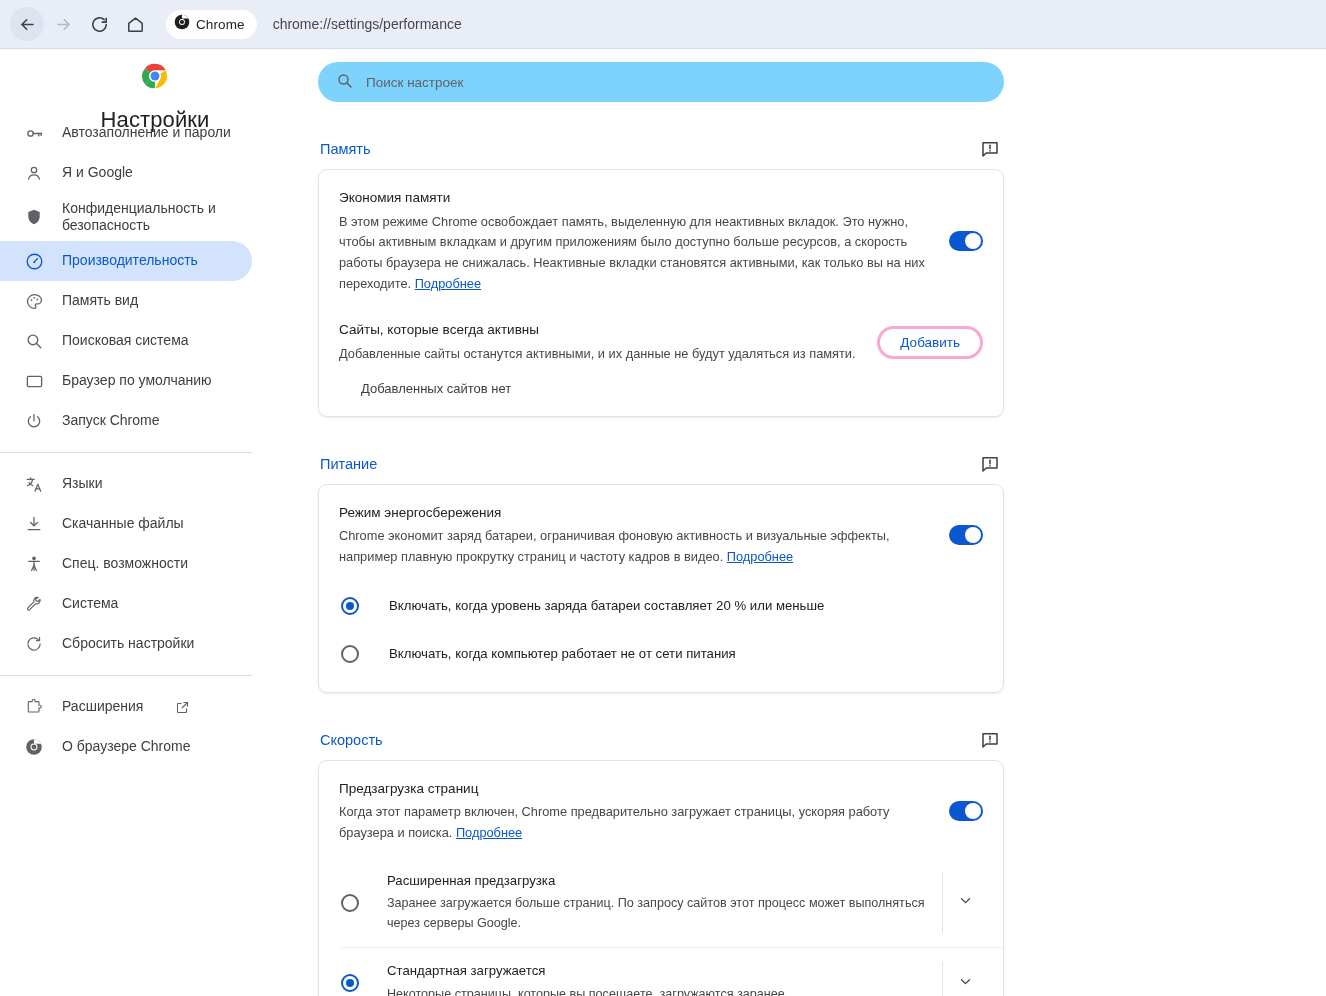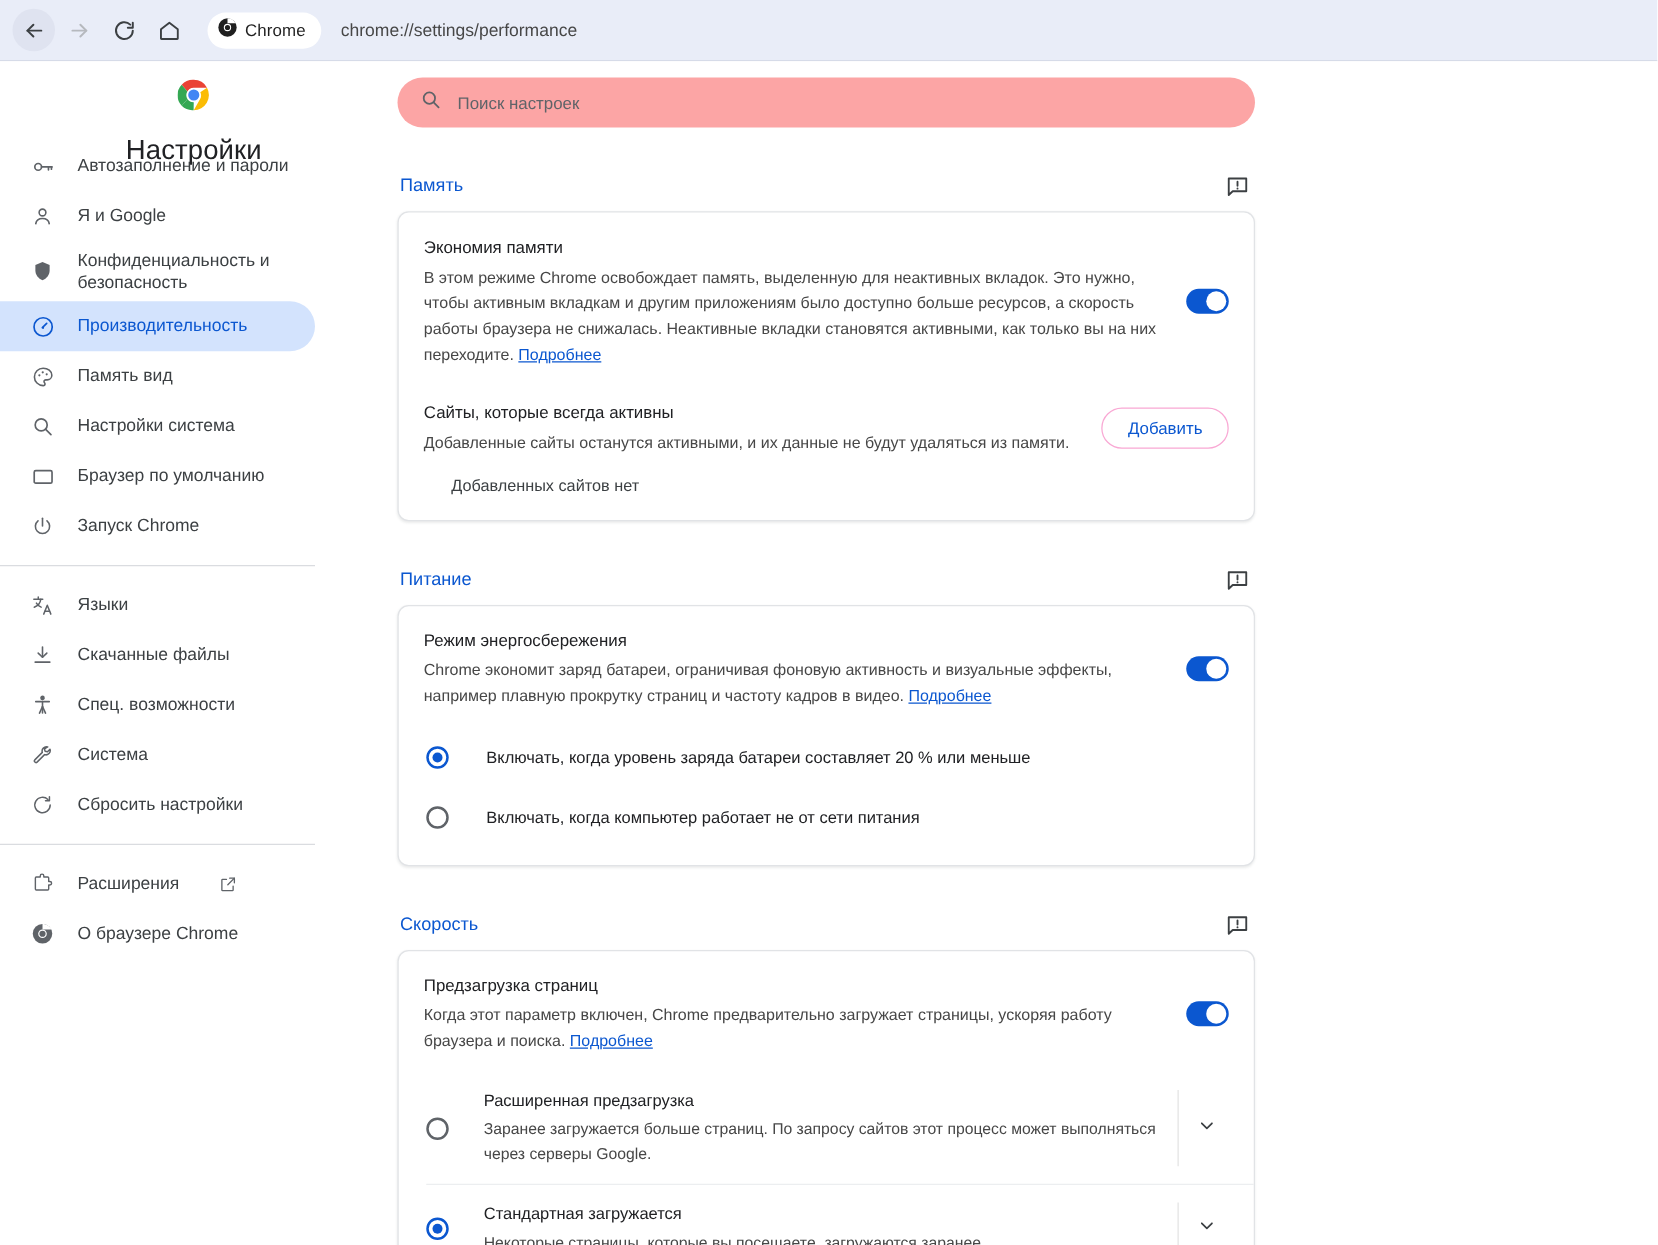--- a/index.html
+++ b/index.html
@@ -129,21 +129,21 @@
   .main {
     flex: 1 1 auto;
     padding-left: 28px;
     padding-right: 24px;
     overflow: hidden;
   }
   .search-wrap {
     margin-top: 13px;
     width: 686px;
     height: 40px;
-    background: #fca5a5;
+    background: #7dd3fc;
     border-radius: 20px;
     display: flex;
     align-items: center;
     padding-left: 18px;
     gap: 13px;
   }
   .search-placeholder {
     font-size: 13.5px;
     color: #5f6368;
   }
@@ -202,21 +202,21 @@
   .toggle .knob {
     position: absolute;
     top: 2px; left: 16px;
     width: 16px; height: 16px;
     border-radius: 50%;
     background: #ffffff;
   }
 
   
   .pill-btn {
-    border: 1px solid #f9a8d4;
+    border: 3px solid #f9a8d4;
     border-radius: 18px;
     height: 33px;
     padding: 0 20px;
     color: #0b57d0;
     font-size: 13.5px;
     background: #fff;
     display: flex; align-items: center; justify-content: center;
     font-family: "Liberation Sans", sans-serif;
   }
 
@@ -422,21 +422,21 @@
         <span class="nav-label">Память вид</span>
       </div>
 
       <div class="nav-item">
         <span class="nav-ico">
           <svg width="18" height="18" viewBox="0 0 24 24" fill="none" stroke="#5f6368" stroke-width="1.8" stroke-linecap="round">
             <circle cx="10.6" cy="10.6" r="6.4"></circle>
               <path d="M15.4 15.4L21 21"></path>
           </svg>
         </span>
-        <span class="nav-label">Настройки система</span>
+        <span class="nav-label">Поисковая система</span>
       </div>
 
       <div class="nav-item">
         <span class="nav-ico">
           <svg width="19" height="19" viewBox="0 0 24 24" fill="none" stroke="#5f6368" stroke-width="1.7" stroke-linejoin="round">
             <rect x="3" y="5.6" width="18" height="12.8" rx="1.6"></rect>
           </svg>
         </span>
         <span class="nav-label">Браузер по умолчанию</span>
       </div>

